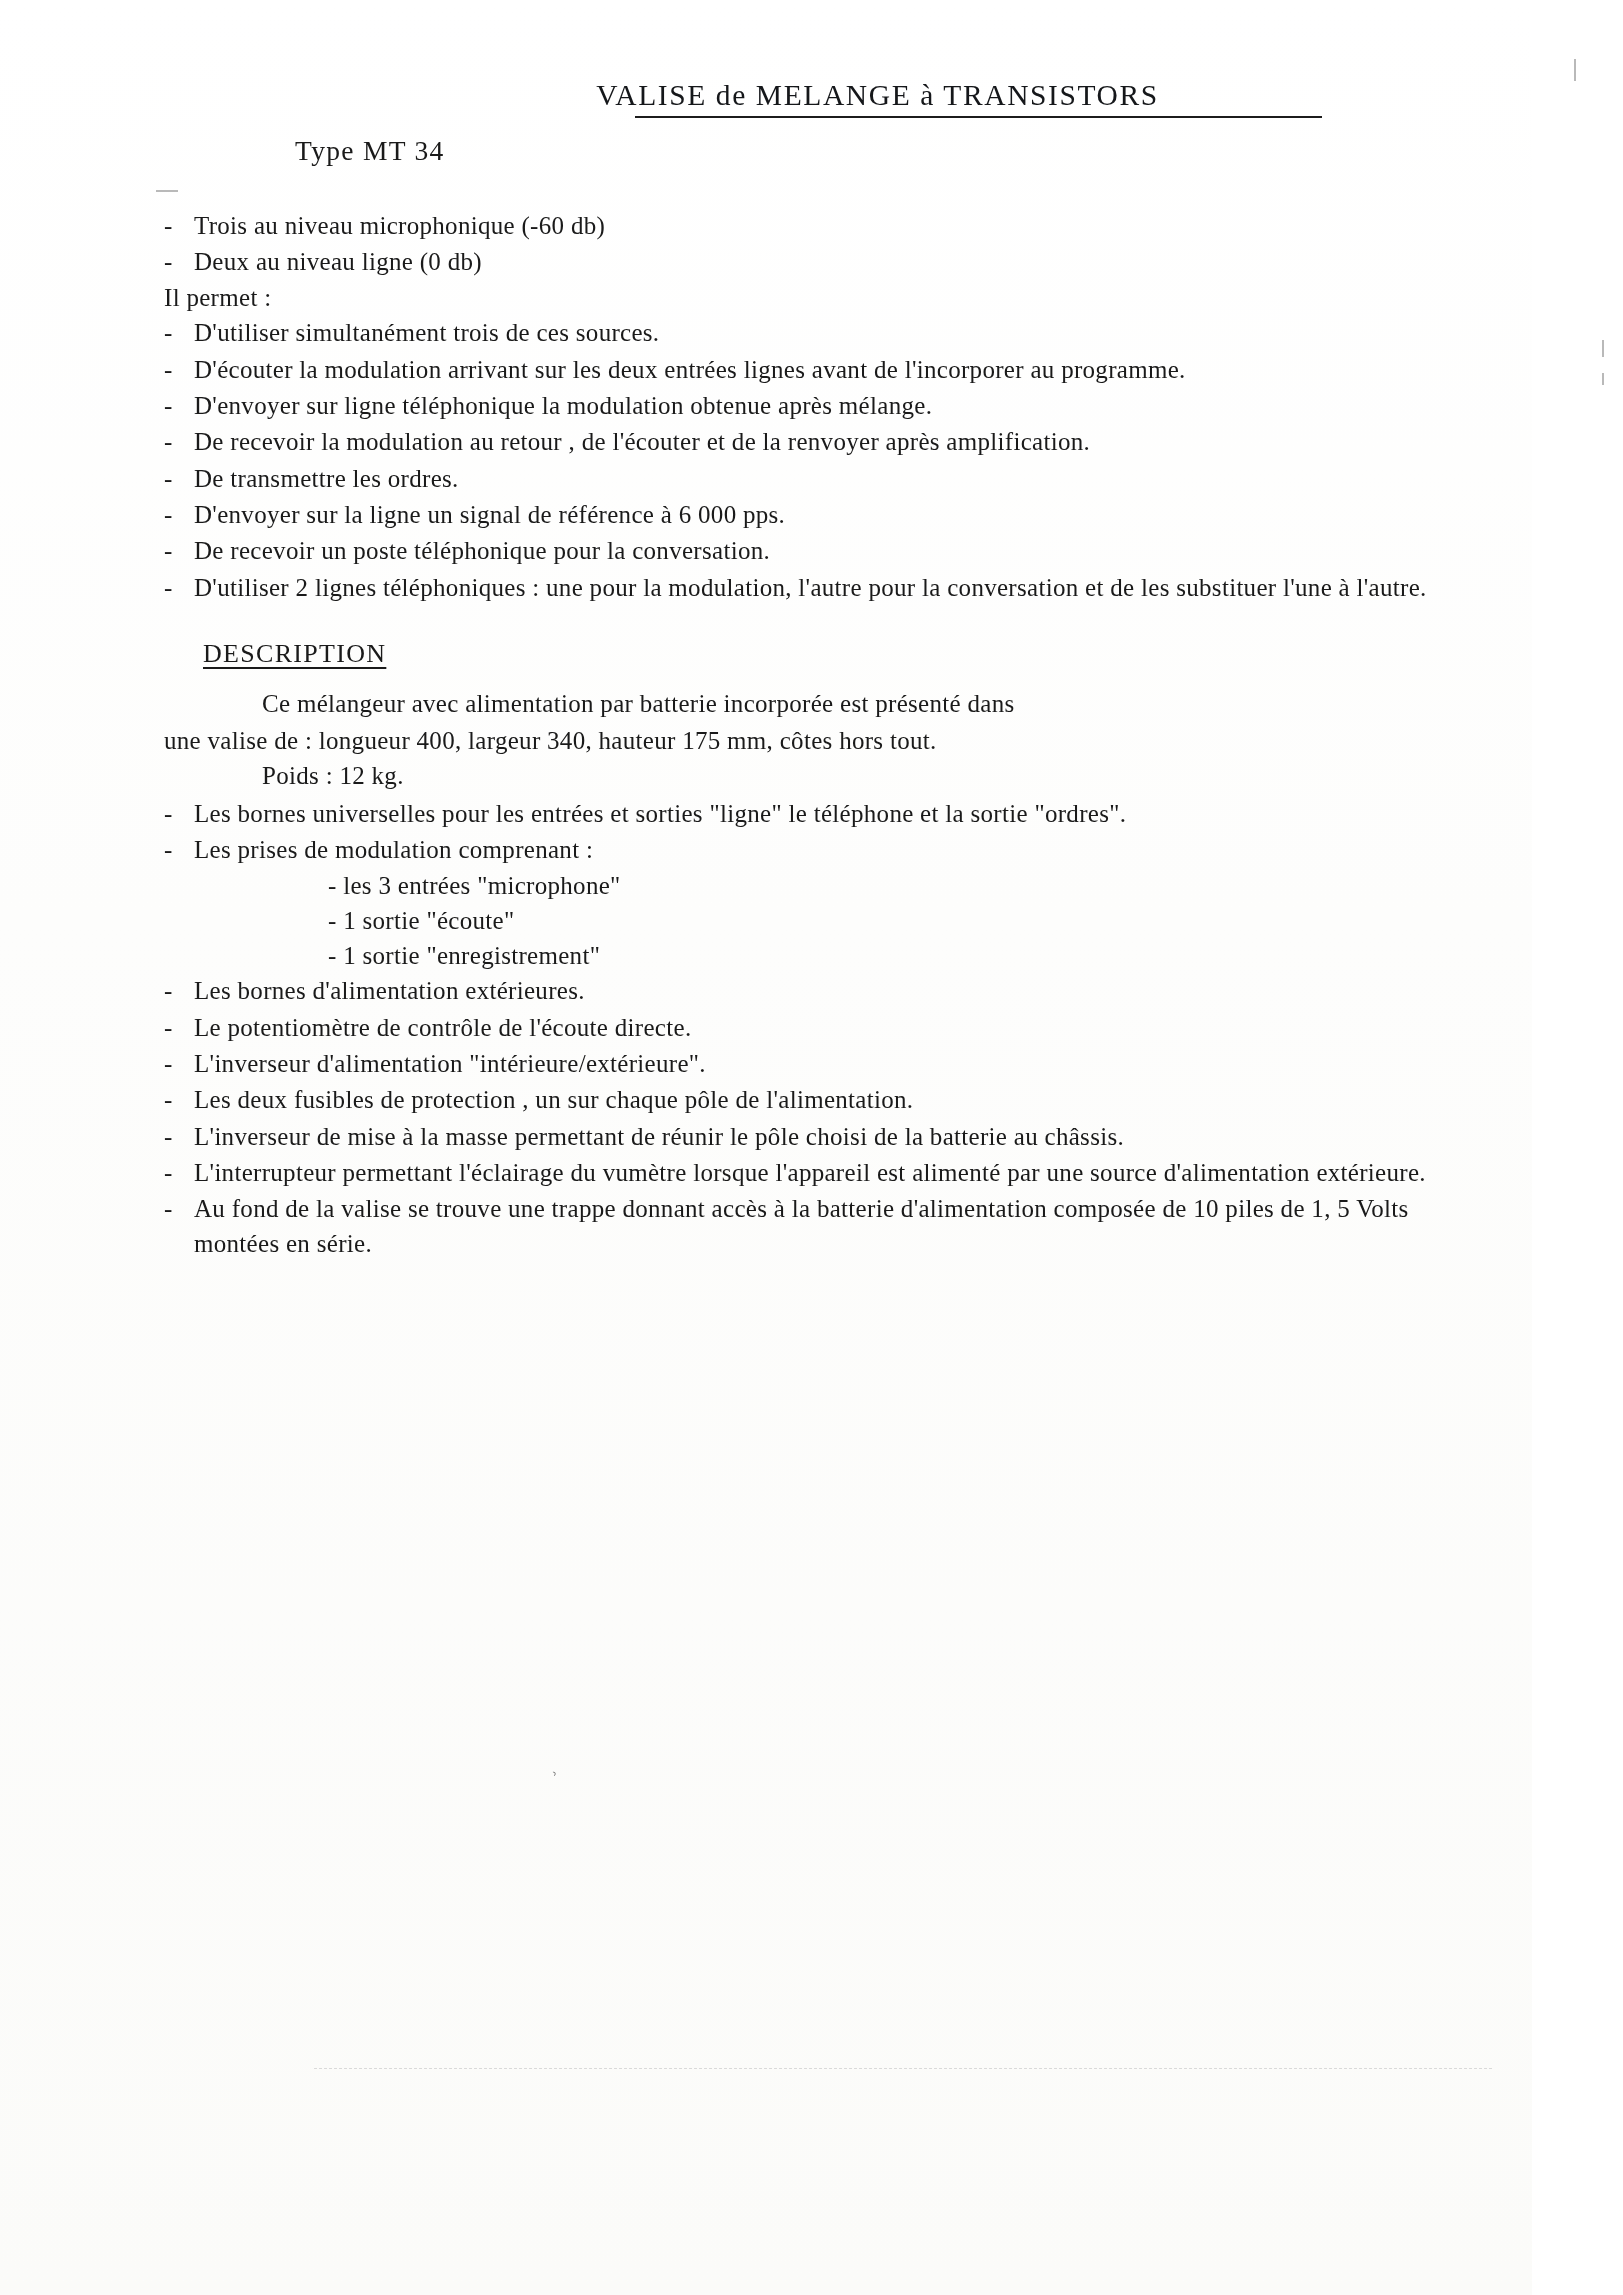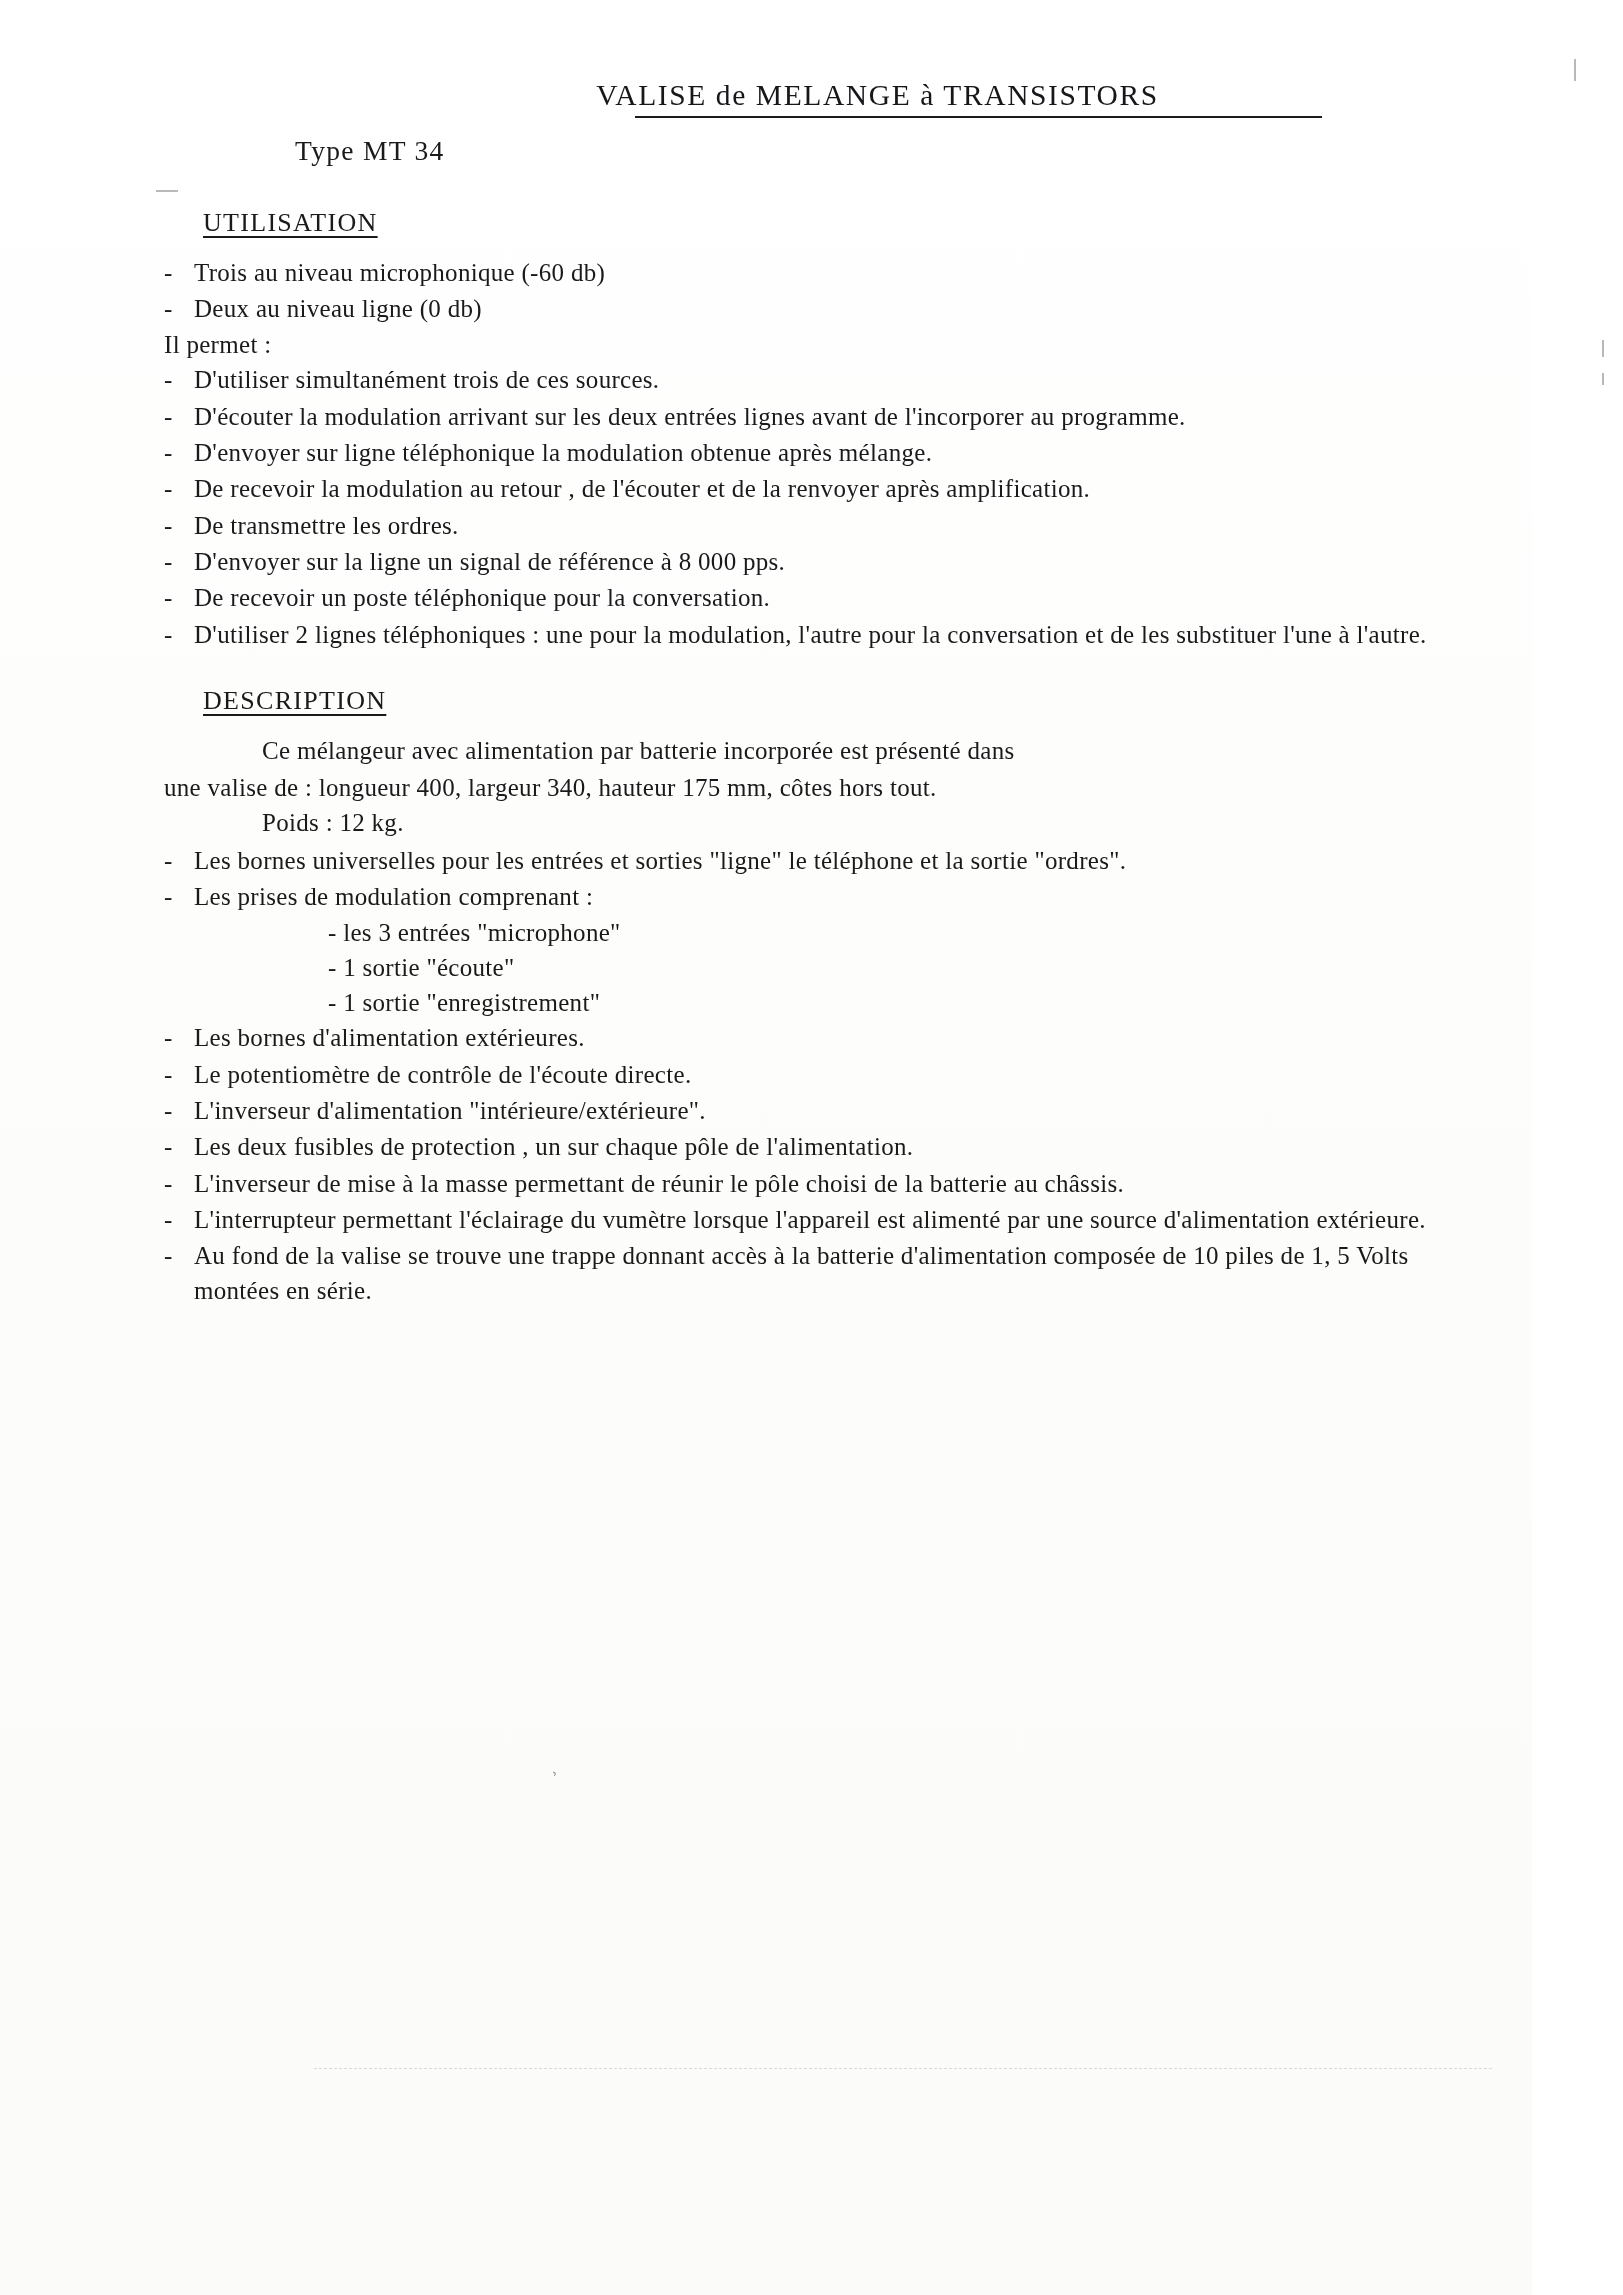--- a/index.html
+++ b/index.html
@@ -133,21 +133,20 @@
   <div class="margin-tick tick-2"></div>
   <div class="margin-tick tick-3"></div>
   <div class="margin-tick tick-4"></div>
 
   <div class="content">
 
     <div class="doc-title">VALISE de MELANGE à TRANSISTORS</div>
     <div class="title-rule"></div>
     <div class="doc-subtitle">Type  MT 34</div>
 
-    <div class="section-heading">UTILISATION</div>
 
 
     <ul class="dash-list lvl-a">
       <li>
         <span class="dash">-</span>
         <span>Trois au niveau microphonique (-60 db)</span>
       </li>
       <li>
         <span class="dash">-</span>
         <span>Deux au niveau ligne (0 db)</span>
@@ -172,21 +171,21 @@
       <li>
         <span class="dash">-</span>
         <span>De recevoir la modulation au retour , de l'écouter et de la renvoyer après amplification.</span>
       </li>
       <li>
         <span class="dash">-</span>
         <span>De transmettre les ordres.</span>
       </li>
       <li>
         <span class="dash">-</span>
-        <span>D'envoyer sur la ligne  un signal de référence à 8 000 pps.</span>
+        <span>D'envoyer sur la ligne  un signal de référence à 6 000 pps.</span>
       </li>
       <li>
         <span class="dash">-</span>
         <span>De recevoir un poste téléphonique pour la conversation.</span>
       </li>
       <li>
         <span class="dash">-</span>
         <span>D'utiliser 2 lignes téléphoniques : une pour la modulation, l'autre pour la conversation et de les substituer l'une à l'autre.</span>
       </li>
     </ul>

